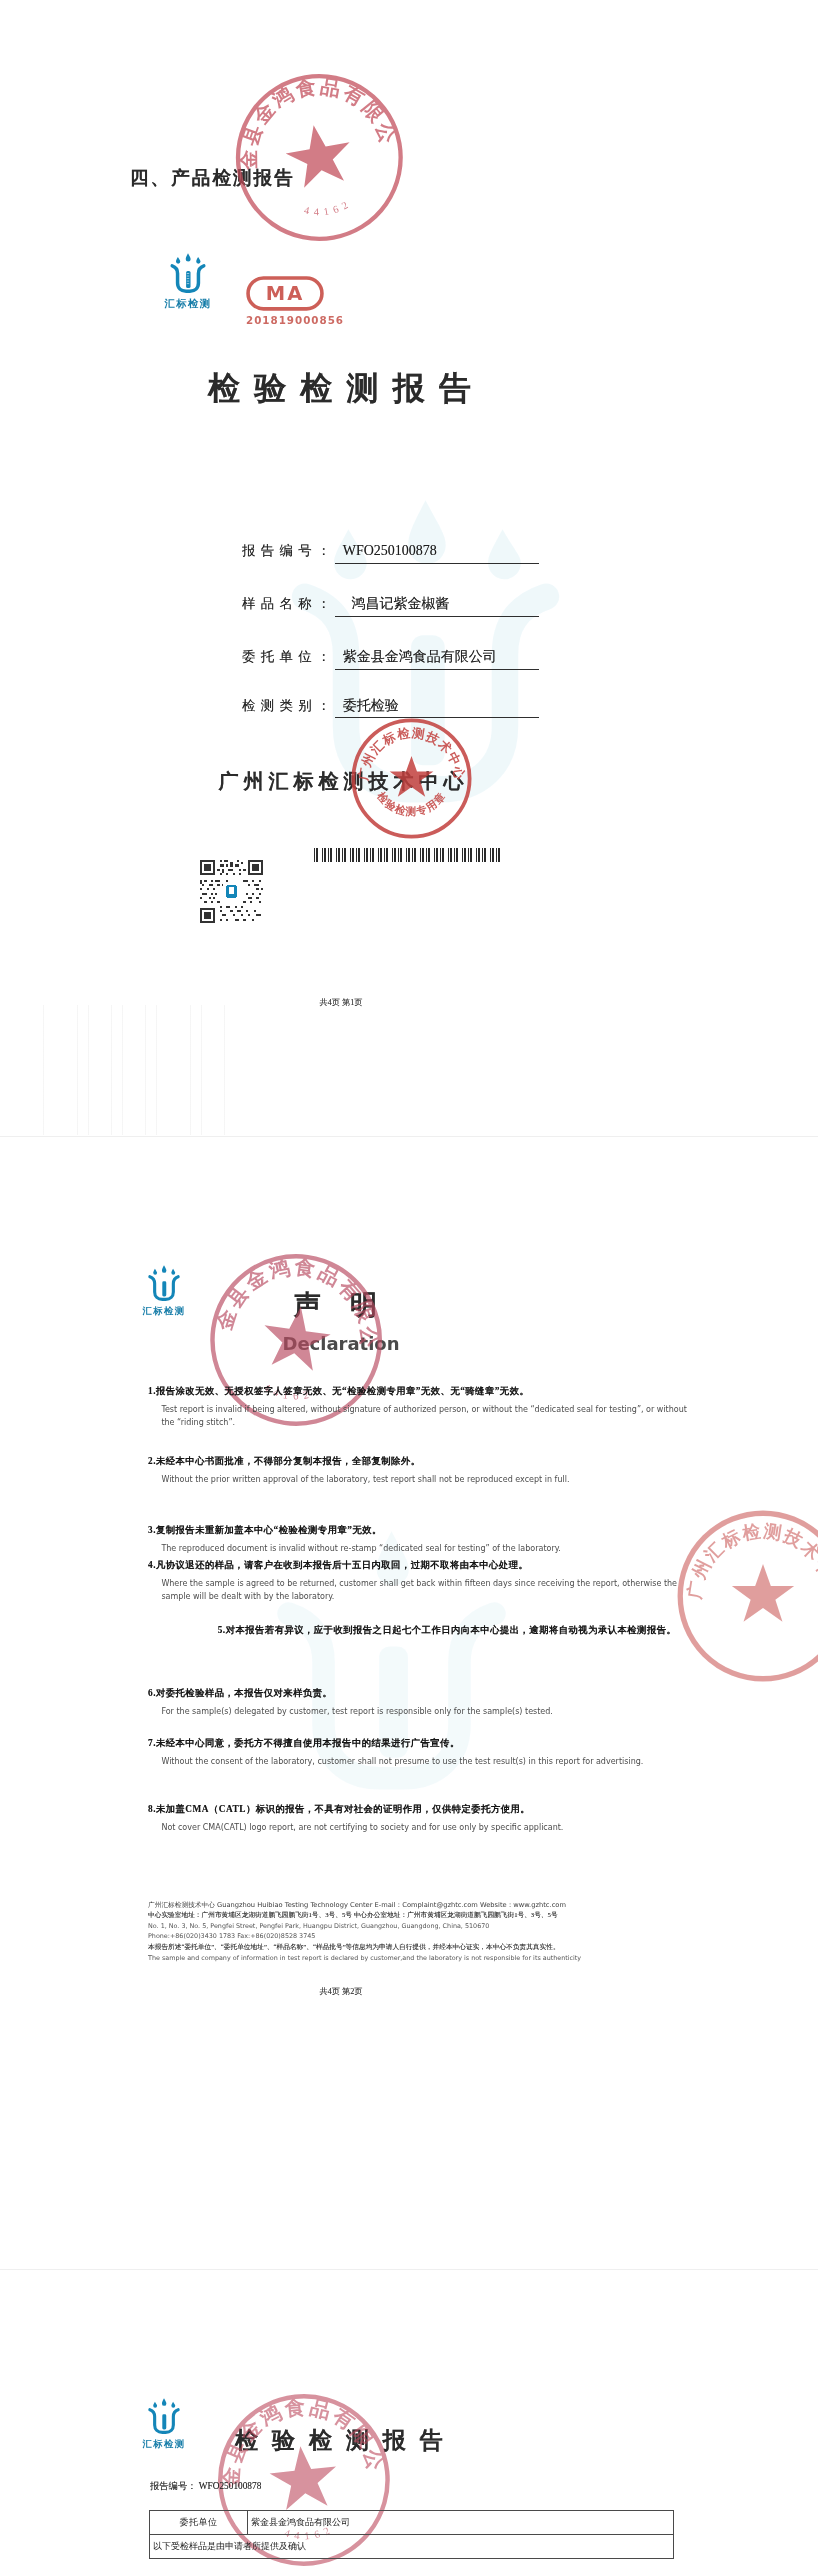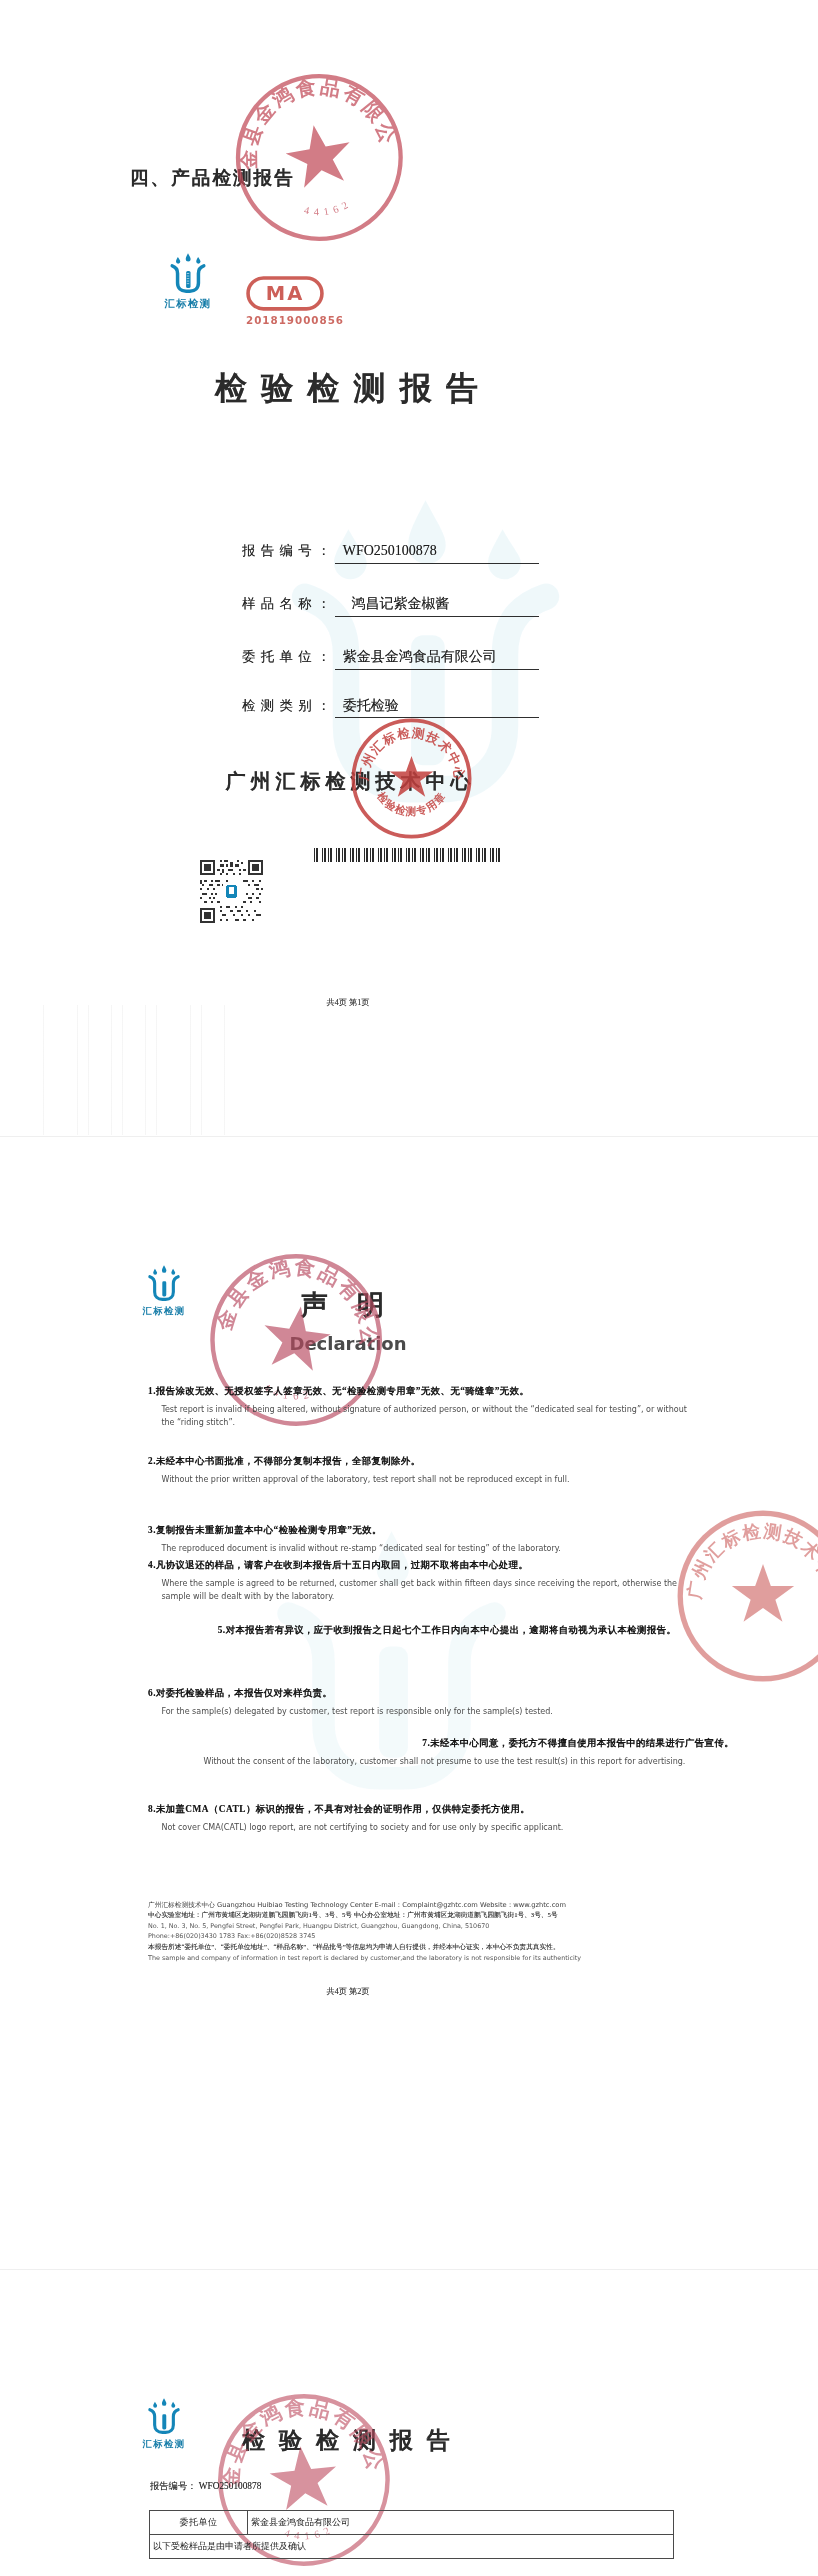--- a/index.html
+++ b/index.html
@@ -2,21 +2,21 @@
 <html style="font-size:8.2px"><head>
 <meta charset="utf-8">
 <style>
   html,body{margin:0;padding:0;background:#f6f6f6;}
   .canvas{position:relative;width:818px;height:3405px;background:#ffffff;overflow:hidden;
           font-family:"Liberation Serif","DejaVu Serif",serif;color:#2b2b2b;}
   .abs{position:absolute;}
   .page{position:absolute;left:0;width:818px;background:#fff;}
   .cut{position:absolute;left:0;width:100%;height:1px;background:#efefef;}
   .ink{text-shadow:0 0 0.3px rgba(40,40,40,.55);}
-  .ctr{left:0;width:682px;text-align:center;padding-left:7px;}
+  .ctr{left:0;width:682px;text-align:center;}
   .fld-label{font-size:13.4px;letter-spacing:1px;color:#222;}
   .fld-value{font-size:14px;color:#1e1e1e;}
   .fld-line{border-bottom:1px solid #2e2e2e;height:0;}
   .decl-cn{font-size:9.3px;font-weight:600;color:#161616;letter-spacing:0.5px;}
   .decl-en{font-size:8px;color:#4c4c4c;font-family:"DejaVu Sans","Liberation Sans",sans-serif;
            margin-top:6.2px;padding-left:13.4px;max-width:536px;line-height:1.55;}
   .ft{font-family:"DejaVu Sans","Liberation Sans",sans-serif;color:#3b3b3b;}
   table.rep{border-collapse:collapse;width:523px;table-layout:fixed;
             font-size:9px;color:#222;}
   table.rep td{border:1px solid #4a4a4a;padding:1px 3.1px;overflow:hidden;}
@@ -216,21 +216,21 @@
       <div class="decl-cn ink">4.凡协议退还的样品，请客户在收到本报告后十五日内取回，过期不取将由本中心处理。</div>
       <div class="decl-en">Where the sample is agreed to be returned, customer shall get back within fifteen days since receiving the report, otherwise the sample will be dealt with by the laboratory.</div>
     </div>
     <div class="abs" style="left:148px;top:487px;width:598px;text-align:center;">
       <div class="decl-cn ink">5.对本报告若有异议，应于收到报告之日起七个工作日内向本中心提出，逾期将自动视为承认本检测报告。</div>
     </div>
     <div class="abs" style="left:148px;top:550px;width:598px;">
       <div class="decl-cn ink">6.对委托检验样品，本报告仅对来样负责。</div>
       <div class="decl-en">For the sample(s) delegated by customer, test report is responsible only for the sample(s) tested.</div>
     </div>
-    <div class="abs" style="left:136px;top:600px;width:598px;text-align:right;">
+    <div class="abs" style="left:148px;top:600px;width:598px;">
       <div class="decl-cn ink">7.未经本中心同意，委托方不得擅自使用本报告中的结果进行广告宣传。</div>
       <div class="decl-en">Without the consent of the laboratory, customer shall not presume to use the test result(s) in this report for advertising.</div>
     </div>
     <div class="abs" style="left:148px;top:666px;width:598px;">
       <div class="decl-cn ink">8.未加盖CMA（CATL）标识的报告，不具有对社会的证明作用，仅供特定委托方使用。</div>
       <div class="decl-en">Not cover CMA(CATL) logo report, are not certifying to society and for use only by specific applicant.</div>
     </div>
 
     <div class="abs stamp" style="left:674px;top:370px;opacity:.5;">
       <svg width="178" height="178" viewBox="0 0 200 200">

